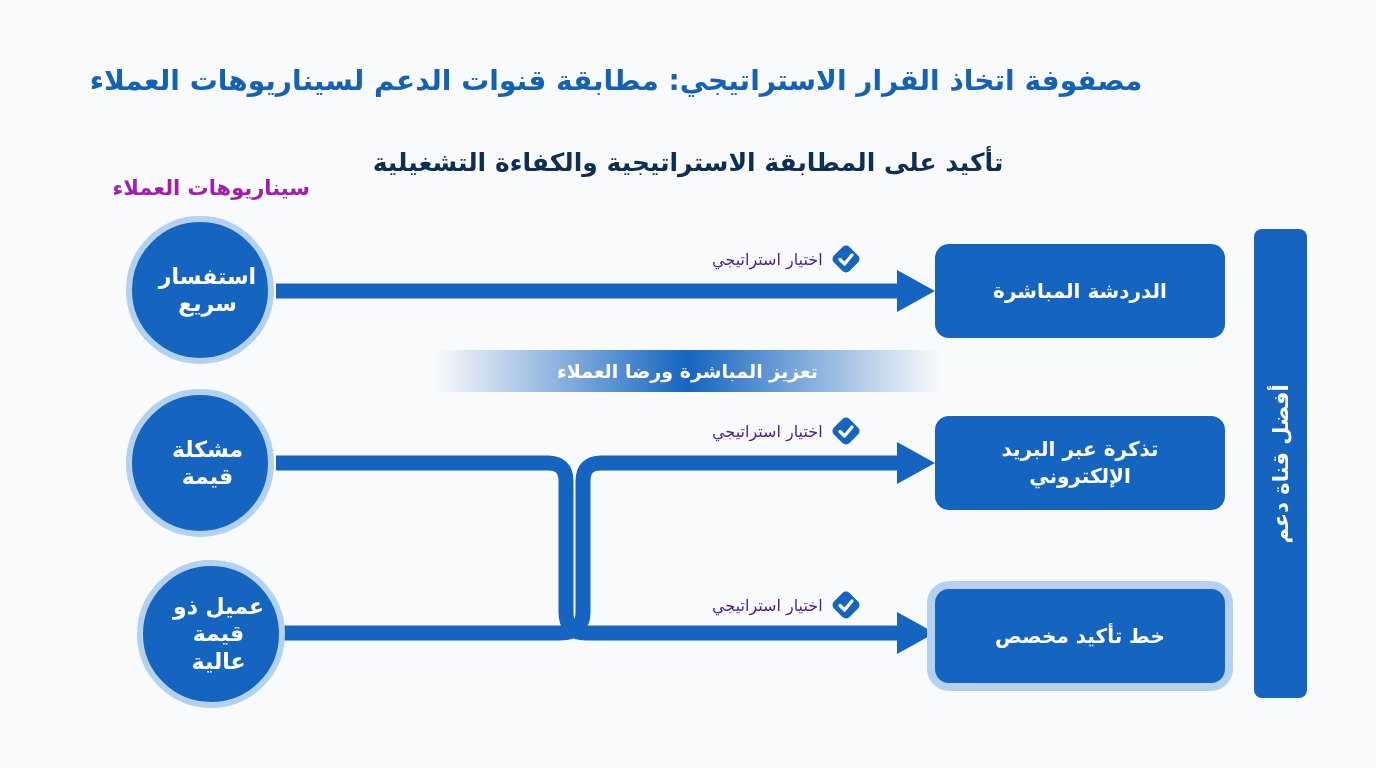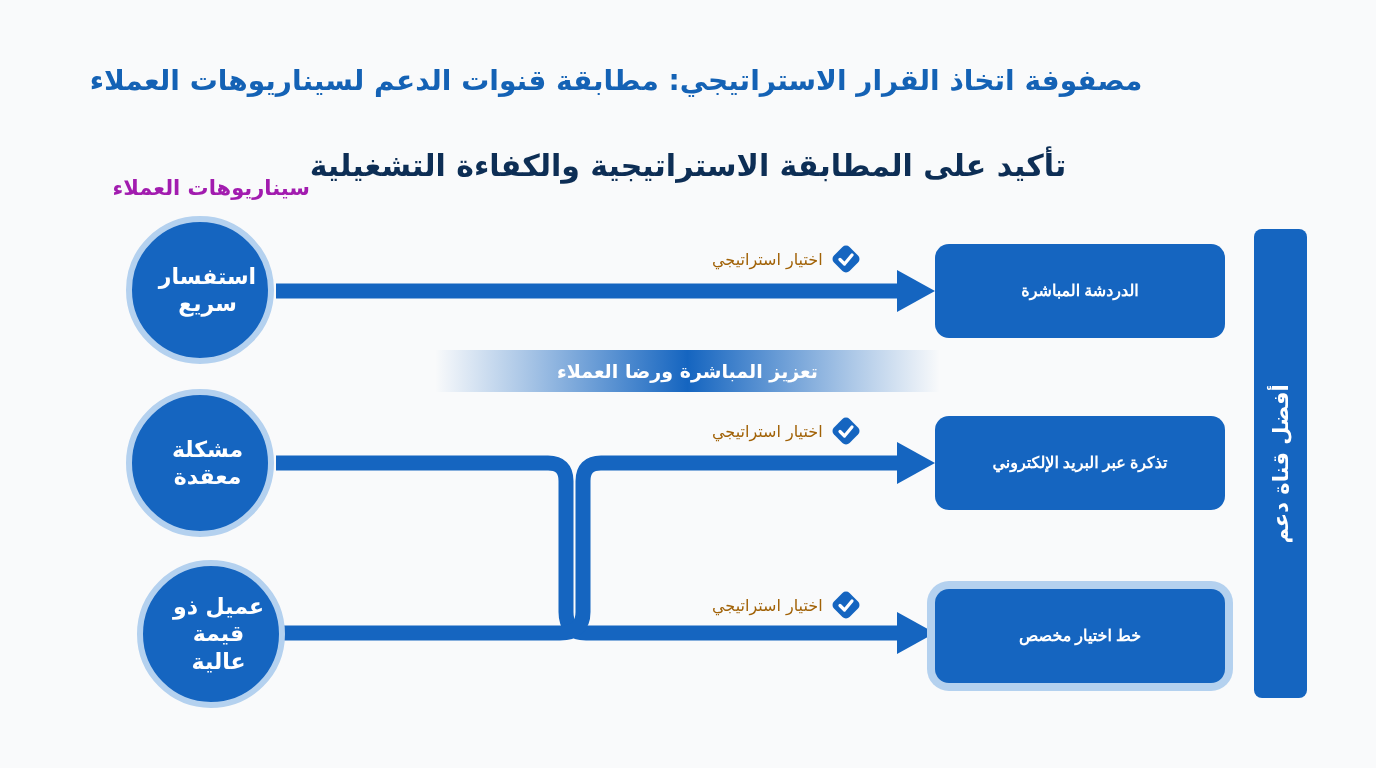--- a/index.html
+++ b/index.html
@@ -10,48 +10,48 @@
     position: relative;
   }
   .abs { position: absolute; }
   .title {
     left: 0; top: 64px; width: 1232px; text-align: center;
     font-size: 28px; font-weight: bold; color: #1462b5; direction: rtl;
     letter-spacing: -0.5px;
   }
   .subtitle {
     left: 0; top: 148px; width: 1376px; text-align: center;
-    font-size: 30px; font-weight: bold; color: #0d2e55; direction: rtl;
+    font-size: 25px; font-weight: bold; color: #0d2e55; direction: rtl;
   }
   .scen-header {
     left: 60px; top: 176px; width: 250px; text-align: right;
     font-size: 21px; font-weight: bold; color: #a21caf; direction: rtl;
   }
   svg.wires { position: absolute; left: 0; top: 0; }
   .circle {
     width: 136px; height: 136px; border-radius: 50%;
     background: #1565c0; border: 6px solid #b4d1ef;
     display: flex; align-items: center; justify-content: center;
     text-align: center; color: #fff; font-weight: bold;
     font-size: 22px; line-height: 1.25; direction: rtl;
     box-sizing: content-box;
   }
   .circle span { display: block; width: 110px; margin-left: 15px; }
   .channel {
     width: 290px; height: 94px; border-radius: 14px;
     background: #1565c0; color: #fff; font-weight: bold;
-    font-size: 16px; line-height: 1.35;
+    font-size: 20px; line-height: 1.35;
     display: flex; align-items: center; justify-content: center;
-    text-align: center; direction: rtl; font-family: Liberation Serif, serif;
+    text-align: center; direction: rtl;
   }
   .channel.highlight { box-shadow: 0 0 0 8px #b4d1ef; }
   .channel span { display: block; width: 230px; }
   .choice {
     direction: rtl; display: flex; align-items: center; gap: 8px;
-    font-size: 16px; color: #a16207;
+    font-size: 16px; color: #4c1d95;
   }
   .badge {
     width: 30px; height: 30px; position: relative; flex: none;
   }
   .badge .diamond {
     position: absolute; left: 4px; top: 4px; width: 22px; height: 22px;
     background: #1565c0; border-radius: 5px; transform: rotate(45deg);
   }
   .badge svg { position: absolute; left: 0; top: 0; }
   .banner {
@@ -91,21 +91,21 @@
     <polygon points="897,270 935,291 897,312"></polygon>
     <polygon points="897,442 935,463 897,484"></polygon>
     <polygon points="897,612 935,633 897,654"></polygon>
   </g>
 </svg>
 
 <div class="abs circle" style="left:126px; top:216px;">
   <span>استفسار سريع</span>
 </div>
 <div class="abs circle" style="left:126px; top:389px;">
-  <span>مشكلة معقدة</span>
+  <span>مشكلة قيمة</span>
 </div>
 <div class="abs circle" style="left:137px; top:560px;">
   <span>عميل ذو قيمة عالية</span>
 </div>
 
 <div class="abs choice" style="left:712px; top:244px;">
   <div class="badge">
     <div class="diamond"></div>
     <svg width="30" height="30">
         <path d="M9 15.5 L13.5 20 L21 11" fill="none" stroke="#fff" stroke-width="3.2" stroke-linecap="round" stroke-linejoin="round"></path>
@@ -136,18 +136,18 @@
   <span>تعزيز المباشرة ورضا العملاء</span>
 </div>
 
 <div class="abs channel" style="left:935px; top:244px;">
   <span>الدردشة المباشرة</span>
 </div>
 <div class="abs channel" style="left:935px; top:416px;">
   <span>تذكرة عبر البريد الإلكتروني</span>
 </div>
 <div class="abs channel highlight" style="left:935px; top:589px;">
-  <span>خط اختيار مخصص</span>
+  <span>خط تأكيد مخصص</span>
 </div>
 
 <div class="abs sidebar">
   <div class="sidebar-label">أفضل قناة دعم</div>
 </div>
 
 </body></html>

